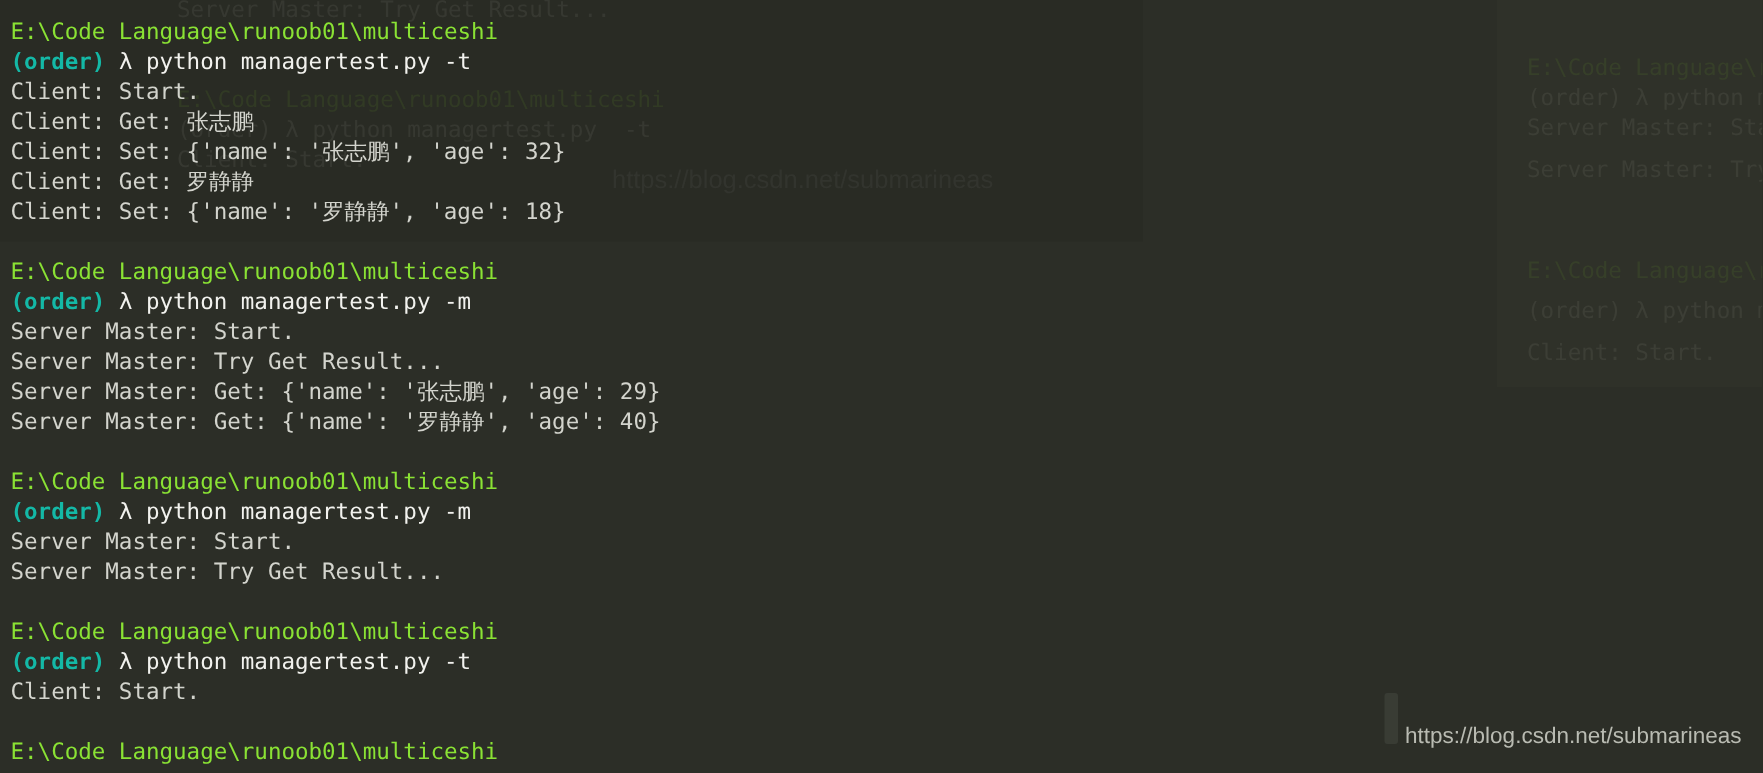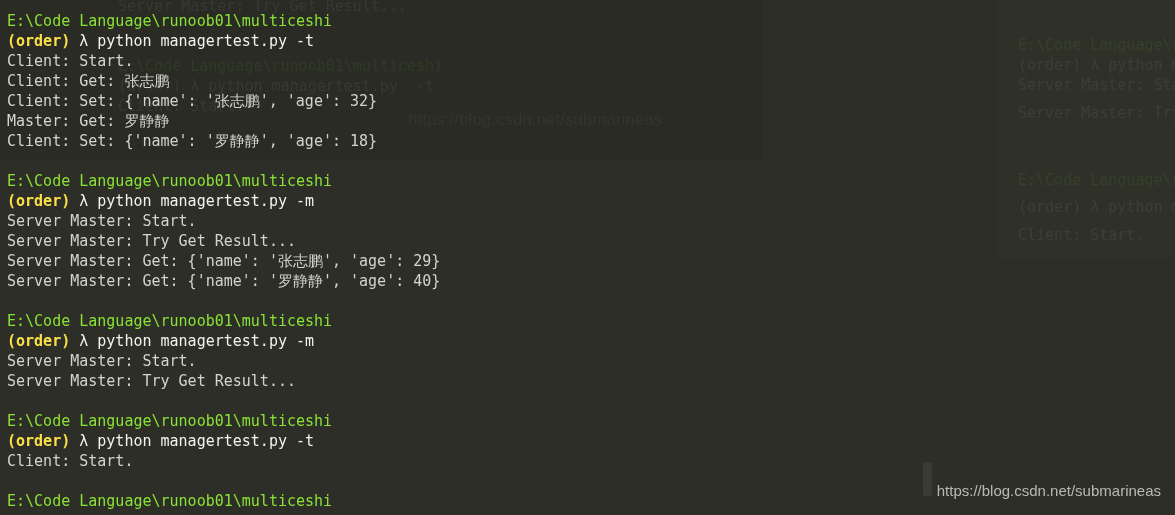--- a/index.html
+++ b/index.html
@@ -66,21 +66,21 @@
   .line {
     font-size: 15px;
     line-height: 20px;
     white-space: pre;
     height: 20px;
   }
   .blank { height: 20px; }
 
   .path   { color: #8ae234; }
   .cmd    { color: #f2f2ee; }
-  .cmd .env { font-weight: bold; color: #fde047; }
+  .cmd .env { font-weight: bold; color: #14b8a6; }
   .out    { color: #d3d4cd; }
 
   
   #watermark {
     position: absolute;
     right: 14px;
     top: 482px;
     font-family: "Liberation Sans", sans-serif;
     font-size: 15px;
     color: #b9bbb2;
@@ -118,21 +118,21 @@
   <div class="ghost-text ghost-white gr" style="top:225px">Client: Start.</div>
 </div>
 
 <div id="terminal">
 
   <div class="line path">E:\Code Language\runoob01\multiceshi</div>
   <div class="line cmd"><span class="env">(order)</span> <span>λ</span> <span>python managertest.py -t</span></div>
   <div class="line out">Client: Start.</div>
   <div class="line out">Client: Get: 张志鹏</div>
   <div class="line out">Client: Set: {'name': '张志鹏', 'age': 32}</div>
-  <div class="line out">Master: Get: 罗静静</div>
+  <div class="line out">Client: Get: 罗静静</div>
   <div class="line out">Client: Set: {'name': '罗静静', 'age': 18}</div>
   <div class="blank"></div>
 
   <div class="line path">E:\Code Language\runoob01\multiceshi</div>
   <div class="line cmd"><span class="env">(order)</span> <span>λ</span> <span>python managertest.py -m</span></div>
   <div class="line out">Server Master: Start.</div>
   <div class="line out">Server Master: Try Get Result...</div>
   <div class="line out">Server Master: Get: {'name': '张志鹏', 'age': 29}</div>
   <div class="line out">Server Master: Get: {'name': '罗静静', 'age': 40}</div>
   <div class="blank"></div>

